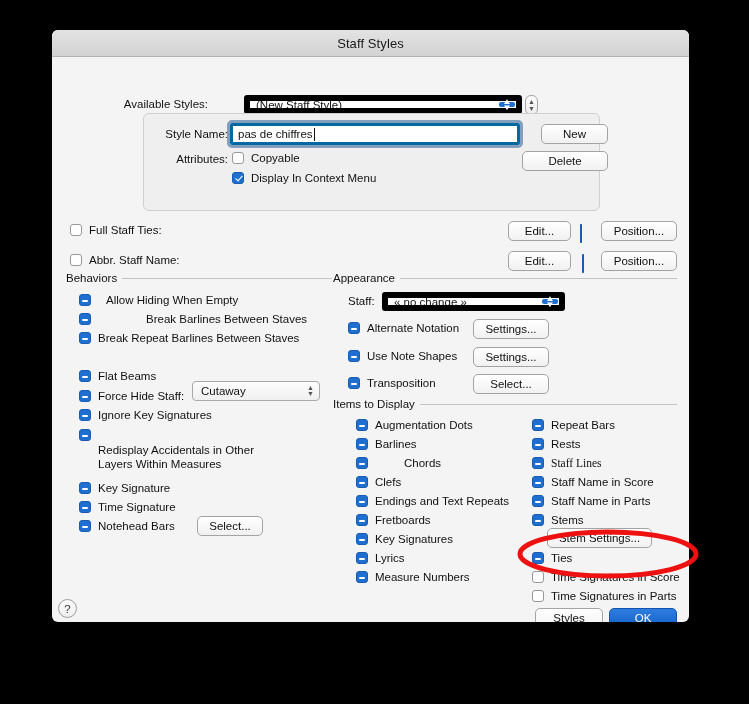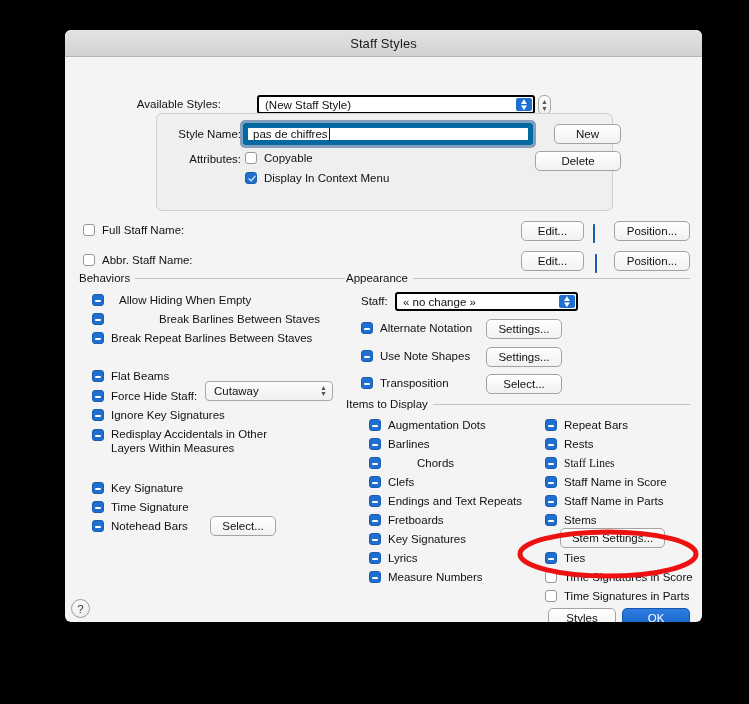--- a/index.html
+++ b/index.html
@@ -5,21 +5,21 @@
   html,body{margin:0;padding:0;}
   body{
     width:749px;height:704px;background:#000;overflow:hidden;
     font-family:"Liberation Sans","DejaVu Sans",sans-serif;
     -webkit-font-smoothing:antialiased;
   }
   #root{position:relative;width:749px;height:704px;}
 
   
   .dialog{
-    position:absolute;left:65px;top:30px;width:637px;height:592px;
+    position:absolute;left:52px;top:30px;width:637px;height:592px;
     background:#f4f4f4;border-radius:6px;overflow:hidden;
     box-shadow:0 6px 22px rgba(0,0,0,.55);
   }
   .titlebar{
     height:26px;width:100%;
     background:linear-gradient(to bottom,#e3e3e3 0%,#d2d2d2 100%);
     border-bottom:1px solid #b4b4b4;
     display:flex;align-items:center;justify-content:center;
   }
   .titlebar .title{font-size:13px;color:#1a1a1a;letter-spacing:.1px;}
@@ -28,21 +28,21 @@
 
   
   .lbl{font-size:11.5px;color:#111;white-space:nowrap;}
   .lbl-r{font-size:11.5px;color:#111;white-space:nowrap;text-align:right;}
 
   
   .abs{position:absolute;}
 
   
   .combo{
-    position:absolute;height:19px;background:#fff;border:2px solid #000000;
+    position:absolute;height:19px;background:#fff;border:6px solid #000000;
     border-radius:3px;box-sizing:border-box;display:flex;align-items:center;
     font-size:11.5px;color:#111;padding-left:6px;
   }
   .combo .chev{
     position:absolute;right:1px;top:1px;bottom:1px;width:16px;
     background:#1f6fd0;border-radius:2px;
     display:flex;flex-direction:column;align-items:center;justify-content:center;
     color:#fff;line-height:6px;font-size:8px;
   }
   .chev span{display:block;transform:scaleX(1.25);}
@@ -82,21 +82,21 @@
   
   .groupbox{
     position:absolute;border:1px solid #cfcfcf;border-radius:6px;
     background:#efefef;box-sizing:border-box;
   }
 
   
   .field-wrap{position:absolute;}
   .field{
     width:100%;height:100%;box-sizing:border-box;
-    background:#fff;border:5px solid #0369a1;border-radius:2px;
+    background:#fff;border:3px solid #0369a1;border-radius:2px;
     display:flex;align-items:center;padding-left:5px;
     font-size:11.5px;color:#111;
   }
   .focusring{
     position:absolute;left:-3px;top:-3px;right:-3px;bottom:-3px;
     border:3px solid rgba(110,145,180,.85);border-radius:5px;pointer-events:none;
   }
   .caret{display:inline-block;width:1px;height:13px;background:#111;margin-left:1px;}
 
   
@@ -188,21 +188,21 @@
       <div class="cbrow" style="left:180px;top:115px;">
         <span class="cb on"></span>
         <span class="cbtext">Display In Context Menu</span>
       </div>
 
       <div class="btn" style="left:470px;top:94px;width:86px;">Delete</div>
 
       
       <div class="cbrow" style="left:18px;top:167px;">
         <span class="cb off"></span>
-        <span class="cbtext">Full Staff Name:</span>
+        <span class="cbtext">Full Staff Ties:</span>
       </div>
       <div class="btn" style="left:456px;top:164px;width:63px;">Edit...</div>
       <span class="cb mixed abs" style="left:528px;top:168px;"></span>
       <div class="btn" style="left:549px;top:164px;width:76px;">Position...</div>
 
       <div class="cbrow" style="left:18px;top:197px;">
         <span class="cb off"></span>
         <span class="cbtext">Abbr. Staff Name:</span>
       </div>
       <div class="btn" style="left:456px;top:194px;width:63px;">Edit...</div>
@@ -241,21 +241,21 @@
           <span>▲</span>
             <span>▼</span>
         </span>
       </div>
       <div class="cbrow" style="left:27px;top:352px;">
         <span class="cb mixed"></span>
         <span class="cbtext">Ignore Key Signatures</span>
       </div>
       <div class="cbrow" style="left:27px;top:371px;align-items:flex-start;">
         <span class="cb mixed" style="margin-top:1px;"></span>
-        <span class="cbtext two" style="width:185px;">Redisplay Accidentals in Other Layers Within Measures</span>
+        <span class="cbtext two" style="width:185px;margin-top:16px;">Redisplay Accidentals in Other Layers Within Measures</span>
       </div>
 
       
 
       <div class="cbrow" style="left:27px;top:425px;">
         <span class="cb mixed"></span>
         <span class="cbtext">Key Signature</span>
       </div>
       <div class="cbrow" style="left:27px;top:444px;">
         <span class="cb mixed"></span>

